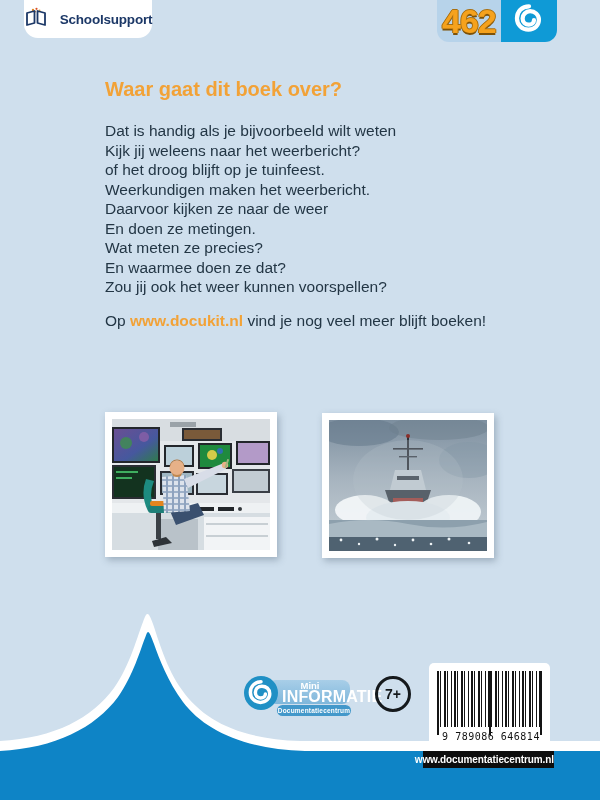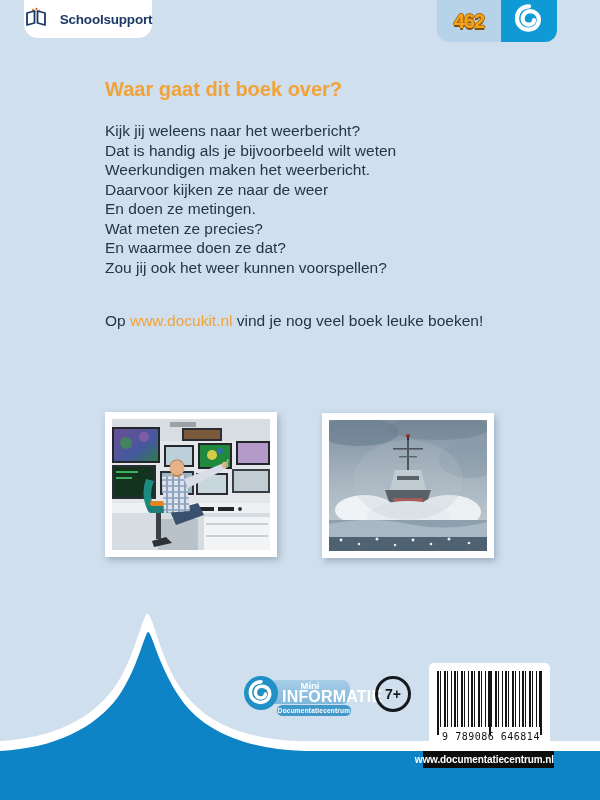--- a/index.html
+++ b/index.html
@@ -14,42 +14,42 @@
     background:#ffffff;border-radius:0 0 14px 14px;
     display:flex;align-items:center;justify-content:center;gap:12px;
   }
   .schoolsupport .label{color:#1c3867;font-weight:bold;font-size:13.5px;letter-spacing:-0.2px;}
   .issue-badge{
     position:absolute;left:437px;top:0;width:120px;height:42px;display:flex;
   }
   .issue-badge .num{
     width:68px;height:42px;background:#b7d3ea;border-radius:0 0 0 12px;
     display:flex;align-items:center;justify-content:center;
-    color:#f5a21d;font-weight:bold;font-size:20px;
+    color:#f5a21d;font-weight:bold;font-size:34px;
     text-shadow:-1px 0 #a96f10,1px 0 #a96f10,0 -1px #a96f10,0 1.5px #7d5208;
     letter-spacing:-1px;
   }
   .issue-badge .swirlbox{
     width:60px;height:42px;background:#0f9ad6;border-radius:0 0 12px 0;
     display:flex;align-items:center;justify-content:center;
   }
   
   .heading{
     position:absolute;left:105px;top:78px;
     color:#f2a237;font-weight:bold;font-size:20px;
   }
   .body-text{
     position:absolute;left:105px;top:121px;width:420px;
     color:#233645;font-size:15.5px;line-height:19.5px;font-weight:500;
   }
   .promo{
     position:absolute;left:105px;top:312px;width:460px;
     color:#233645;font-size:15.5px;font-weight:500;
   }
-  .promo .link{color:#f2a237;font-weight:normal;}
+  .promo .link{color:#f2a237;font-weight:bold;}
   
   .photo{
     position:absolute;background:#ffffff;padding:7px;
     box-shadow:2px 3px 7px rgba(60,80,100,0.35);
   }
   .photo.p1{left:105px;top:412px;}
   .photo.p2{left:322px;top:413px;}
   .photo svg{display:block;}
   
   .wave{position:absolute;left:0;top:600px;width:600px;height:200px;}
@@ -136,31 +136,32 @@
         <svg width="34" height="34" viewBox="0 0 24 24">
           <path d="M12 3 C7 3 3.5 6.8 3.5 11.5 C3.5 16.2 7.2 19.5 11.6 19.5 C16 19.5 19 16.4 19 12.6 C19 8.8 16 6.5 12.8 6.5 C9.6 6.5 7.5 8.9 7.5 11.6 C7.5 14.3 9.5 16 11.8 16 C14.1 16 15.5 14.4 15.5 12.8" fill="none" stroke="#ffffff" stroke-width="3" stroke-linecap="round"></path>
         </svg>
       </span>
     </div>
   </div>
 
   <div class="heading">Waar gaat dit boek over?</div>
 
   <div class="body-text">
+    <div>Dat is handig als je bijvoorbeeld wilt weten</div>
     <div>Kijk jij weleens naar het weerbericht?</div>
-    <div>Dat is handig als je bijvoorbeeld wilt weten</div>
+    <div>of het droog blijft op je tuinfeest.</div>
     <div>Weerkundigen maken het weerbericht.</div>
     <div>Daarvoor kijken ze naar de weer</div>
     <div>En doen ze metingen.</div>
     <div>Wat meten ze precies?</div>
     <div>En waarmee doen ze dat?</div>
     <div>Zou jij ook het weer kunnen voorspellen?</div>
   </div>
 
-  <div class="promo"><span>Op </span><span class="link">www.docukit.nl</span><span> vind je nog veel boek leuke boeken!</span></div>
+  <div class="promo"><span>Op </span><span class="link">www.docukit.nl</span><span> vind je nog veel meer blijft boeken!</span></div>
 
   <div class="photo p1">
     <svg width="158" height="131" viewBox="0 0 158 131">
       <defs>
         <pattern id="plaid" width="6" height="6" patternUnits="userSpaceOnUse">
           <rect width="6" height="6" fill="#dde3ec"></rect>
           <rect width="6" height="2" fill="#9db0c8"></rect>
           <rect width="2" height="6" fill="#8fa3bf"></rect>
         </pattern>
         <linearGradient id="scr1" x1="0" y1="0" x2="1" y2="1">

